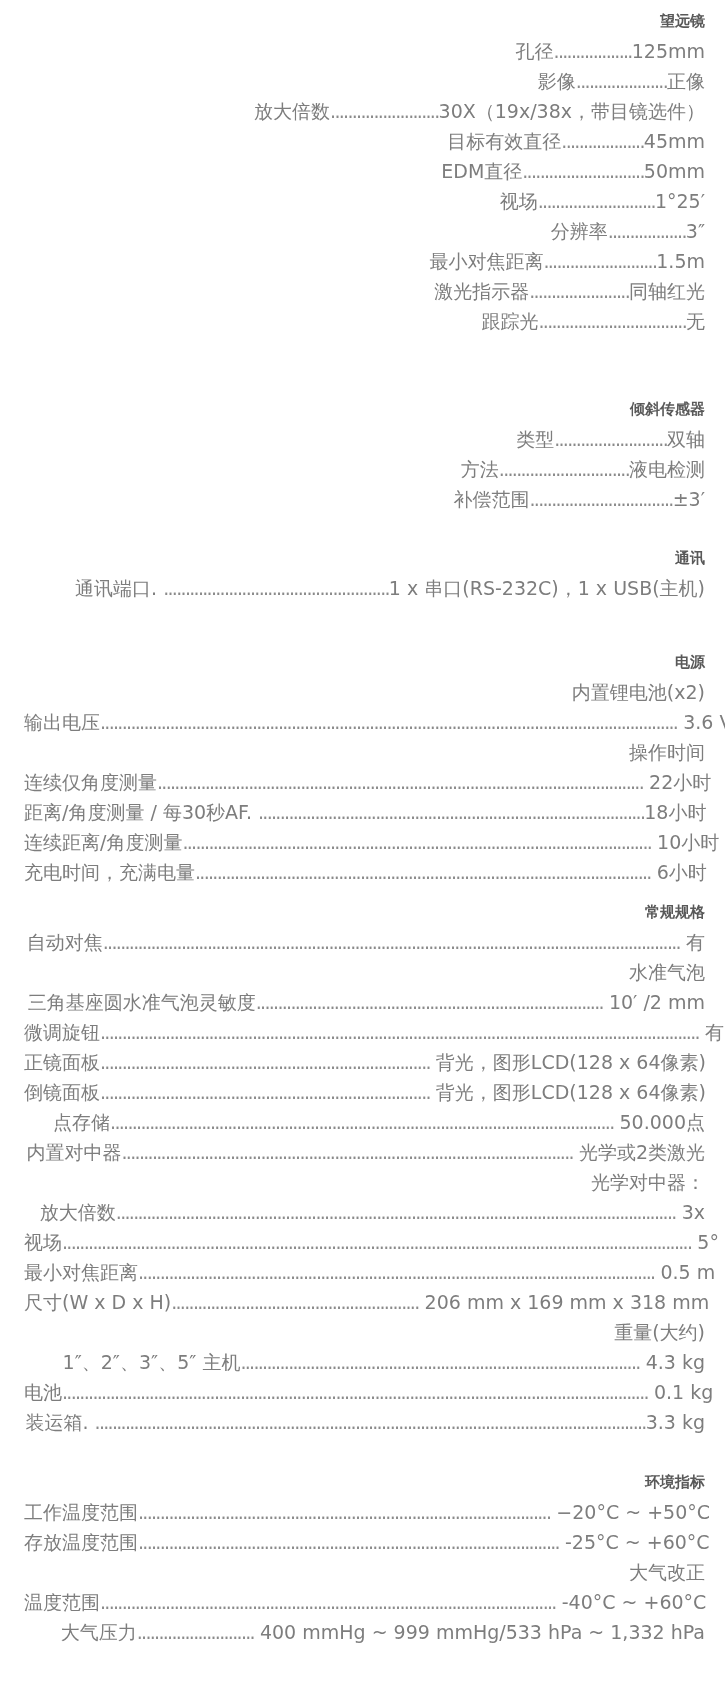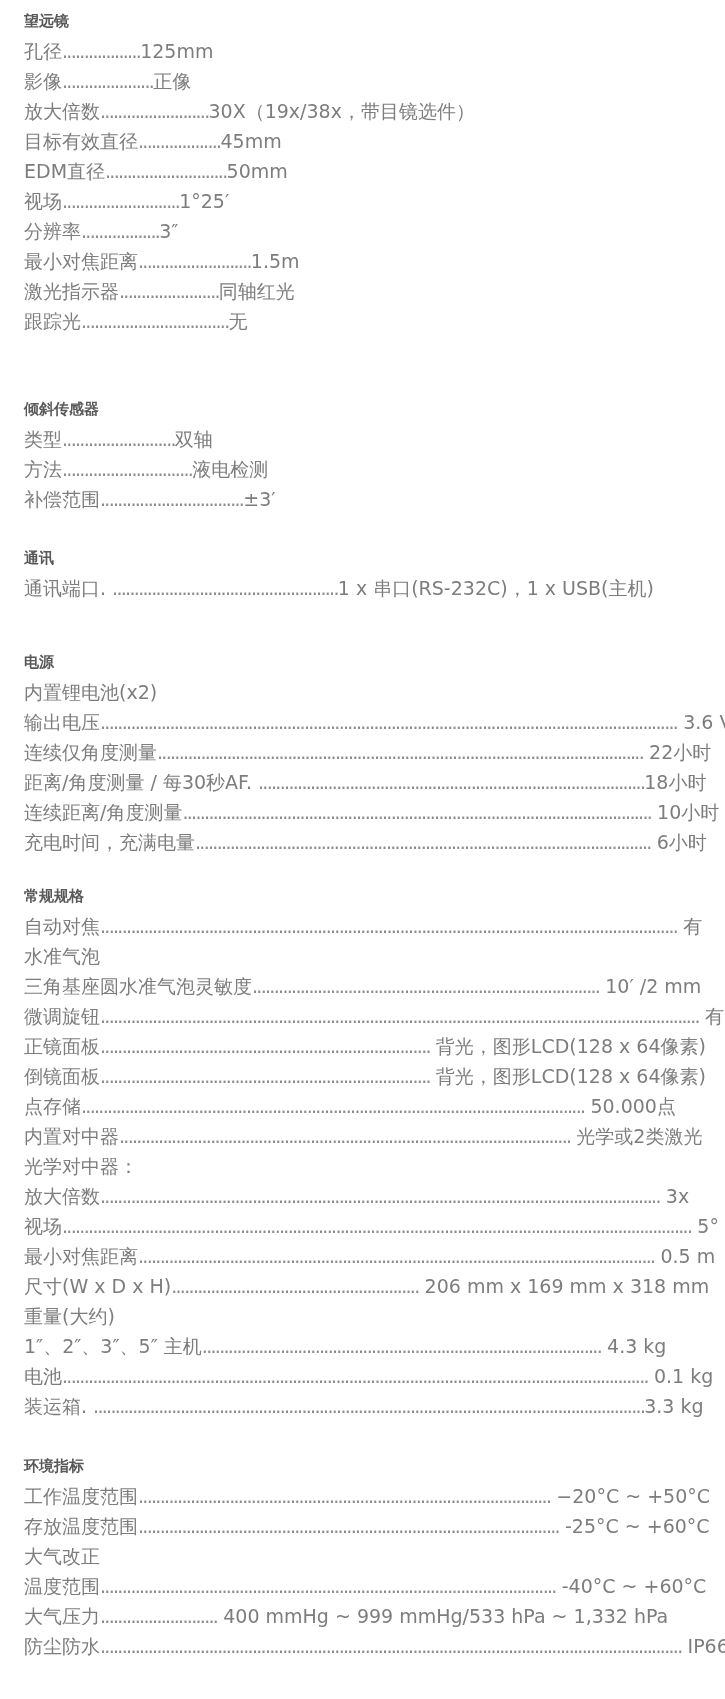--- a/index.html
+++ b/index.html
@@ -7,20 +7,21 @@
       padding: 0;
       background: #ffffff;
     }
     main[data-name="spec-document"] {
       box-sizing: border-box;
       width: 725px;
       min-height: 1699px;
       padding: 6px 20px 6px 24px;
       font-family: "DejaVu Sans", "Liberation Sans", sans-serif;
       overflow: hidden;
+      text-align: right;
     }
     section[data-name="spec-section"] {
       margin: 0;
       padding: 0;
     }
     h2.section-title {
       margin: 0;
       padding: 0;
       font-size: 15px;
       line-height: 30px;
@@ -70,26 +71,27 @@
       <p class="spec-row" data-name="spec-row"><span class="lbl" data-name="spec-label">补偿范围</span><span class="leader" data-name="dot-leader">.................................</span><span class="val" data-name="spec-value">±3′</span></p>
     </section>
     <section data-name="spec-section" style="margin-top: 29px;">
       <h2 class="section-title" data-name="section-title">通讯</h2>
       <p class="spec-row" data-name="spec-row"><span class="lbl" data-name="spec-label">通讯端口. </span><span class="leader" data-name="dot-leader">....................................................</span><span class="val" data-name="spec-value">1 x 串口(RS-232C)，1 x USB(主机)</span></p>
     </section>
     <section data-name="spec-section" style="margin-top: 44px;">
       <h2 class="section-title" data-name="section-title">电源</h2>
       <p class="spec-row" data-name="spec-row"><span class="lbl" data-name="spec-label">内置锂电池(x2)</span><span class="leader" data-name="dot-leader"></span><span class="val" data-name="spec-value"></span></p>
       <p class="spec-row" data-name="spec-row"><span class="lbl" data-name="spec-label">输出电压</span><span class="leader" data-name="dot-leader">.....................................................................................................................................</span><span class="val" data-name="spec-value"> 3.6 V</span></p>
+      <p class="spec-row" data-name="spec-row"><span class="lbl" data-name="spec-label">操作时间</span><span class="leader" data-name="dot-leader"></span><span class="val" data-name="spec-value"></span></p>
       <p class="spec-row" data-name="spec-row"><span class="lbl" data-name="spec-label">连续仅角度测量</span><span class="leader" data-name="dot-leader">................................................................................................................</span><span class="val" data-name="spec-value"> 22小时</span></p>
       <p class="spec-row" data-name="spec-row"><span class="lbl" data-name="spec-label">距离/角度测量 / 每30秒AF. </span><span class="leader" data-name="dot-leader">.........................................................................................</span><span class="val" data-name="spec-value">18小时</span></p>
       <p class="spec-row" data-name="spec-row"><span class="lbl" data-name="spec-label">连续距离/角度测量</span><span class="leader" data-name="dot-leader">............................................................................................................</span><span class="val" data-name="spec-value"> 10小时</span></p>
       <p class="spec-row" data-name="spec-row"><span class="lbl" data-name="spec-label">充电时间，充满电量</span><span class="leader" data-name="dot-leader">.........................................................................................................</span><span class="val" data-name="spec-value"> 6小时</span></p>
     </section>
-    <section data-name="spec-section" style="margin-top: 24px;">
+    <section data-name="spec-section" style="margin-top: 10px;">
       <h2 class="section-title" data-name="section-title">常规规格</h2>
       <p class="spec-row" data-name="spec-row"><span class="lbl" data-name="spec-label">自动对焦</span><span class="leader" data-name="dot-leader">.....................................................................................................................................</span><span class="val" data-name="spec-value"> 有</span></p>
       <p class="spec-row" data-name="spec-row"><span class="lbl" data-name="spec-label">水准气泡</span><span class="leader" data-name="dot-leader"></span><span class="val" data-name="spec-value"></span></p>
       <p class="spec-row" data-name="spec-row"><span class="lbl" data-name="spec-label">三角基座圆水准气泡灵敏度</span><span class="leader" data-name="dot-leader">................................................................................</span><span class="val" data-name="spec-value"> 10′ /2 mm</span></p>
       <p class="spec-row" data-name="spec-row"><span class="lbl" data-name="spec-label">微调旋钮</span><span class="leader" data-name="dot-leader">..........................................................................................................................................</span><span class="val" data-name="spec-value"> 有</span></p>
       <p class="spec-row" data-name="spec-row"><span class="lbl" data-name="spec-label">正镜面板</span><span class="leader" data-name="dot-leader">............................................................................</span><span class="val" data-name="spec-value"> 背光，图形LCD(128 x 64像素)</span></p>
       <p class="spec-row" data-name="spec-row"><span class="lbl" data-name="spec-label">倒镜面板</span><span class="leader" data-name="dot-leader">............................................................................</span><span class="val" data-name="spec-value"> 背光，图形LCD(128 x 64像素)</span></p>
       <p class="spec-row" data-name="spec-row"><span class="lbl" data-name="spec-label">点存储</span><span class="leader" data-name="dot-leader">....................................................................................................................</span><span class="val" data-name="spec-value"> 50.000点</span></p>
       <p class="spec-row" data-name="spec-row"><span class="lbl" data-name="spec-label">内置对中器</span><span class="leader" data-name="dot-leader">........................................................................................................</span><span class="val" data-name="spec-value"> 光学或2类激光</span></p>
       <p class="spec-row" data-name="spec-row"><span class="lbl" data-name="spec-label">光学对中器：</span><span class="leader" data-name="dot-leader"></span><span class="val" data-name="spec-value"></span></p>
@@ -102,15 +104,14 @@
       <p class="spec-row" data-name="spec-row"><span class="lbl" data-name="spec-label">电池</span><span class="leader" data-name="dot-leader">.......................................................................................................................................</span><span class="val" data-name="spec-value"> 0.1 kg</span></p>
       <p class="spec-row" data-name="spec-row"><span class="lbl" data-name="spec-label">装运箱. </span><span class="leader" data-name="dot-leader">...............................................................................................................................</span><span class="val" data-name="spec-value">3.3 kg</span></p>
     </section>
     <section data-name="spec-section" style="margin-top: 30px;">
       <h2 class="section-title" data-name="section-title">环境指标</h2>
       <p class="spec-row" data-name="spec-row"><span class="lbl" data-name="spec-label">工作温度范围</span><span class="leader" data-name="dot-leader">...............................................................................................</span><span class="val" data-name="spec-value"> −20°C ~ +50°C</span></p>
       <p class="spec-row" data-name="spec-row"><span class="lbl" data-name="spec-label">存放温度范围</span><span class="leader" data-name="dot-leader">.................................................................................................</span><span class="val" data-name="spec-value"> -25°C ~ +60°C</span></p>
       <p class="spec-row" data-name="spec-row"><span class="lbl" data-name="spec-label">大气改正</span><span class="leader" data-name="dot-leader"></span><span class="val" data-name="spec-value"></span></p>
       <p class="spec-row" data-name="spec-row"><span class="lbl" data-name="spec-label">温度范围</span><span class="leader" data-name="dot-leader">.........................................................................................................</span><span class="val" data-name="spec-value"> -40°C ~ +60°C</span></p>
       <p class="spec-row" data-name="spec-row"><span class="lbl" data-name="spec-label">大气压力</span><span class="leader" data-name="dot-leader">...........................</span><span class="val" data-name="spec-value"> 400 mmHg ~ 999 mmHg/533 hPa ~ 1,332 hPa</span></p>
-      <p class="spec-row" data-name="spec-row"><span class="lbl" data-name="spec-label">防尘防水</span><span class="leader" data-name="dot-leader">......................................................................................................................................</span><span class="val" data-name="spec-value"> IP66</span></p>
     </section>
   </main>
 
 </body></html>

